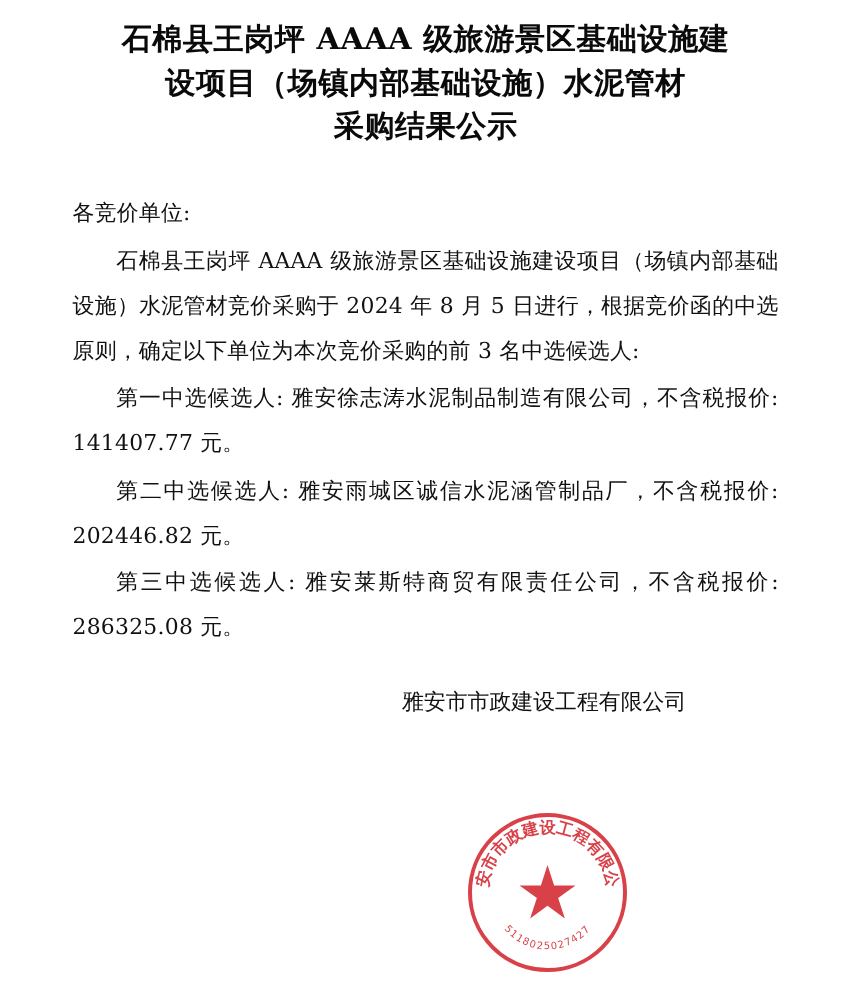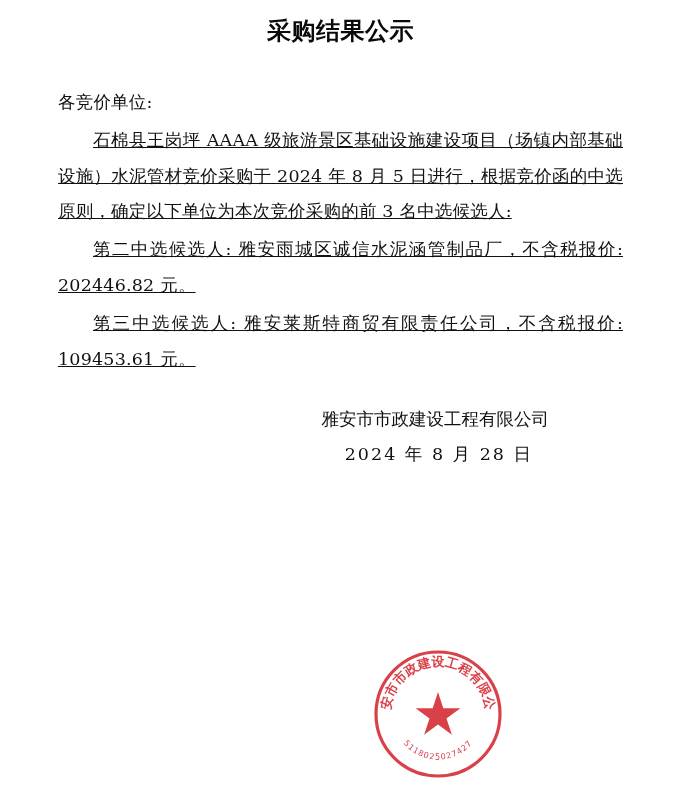--- a/index.html
+++ b/index.html
@@ -47,21 +47,20 @@
     color: #111111;
     letter-spacing: 0.2px;
   }
   .para {
     margin: 0 0 2px 0;
     text-align: justify;
     text-justify: inter-ideograph;
   }
   .para.indent {
     text-indent: 2em;
-    text-decoration: underline;
   }
   .para.noindent {
     text-indent: 0;
   }
   .sign-block {
     margin-top: 24px;
     font-size: 17.5px;
     line-height: 2.0;
     text-align: right;
     padding-right: 74px;
@@ -95,33 +94,35 @@
     font-size: 8px;
     letter-spacing: 1px;
   }
 </style>
 </head>
 <body>
 
 <div class="page">
 
   <div class="doc-title">
+    <span class="title-line l1">石棉县王岗坪 AAAA 级旅游景区基础设施建</span>
+    <span class="title-line l2">设项目（场镇内部基础设施）水泥管材</span>
     <span class="title-line l3">采购结果公示</span>
   </div>
 
   <div class="body-block">
     <p class="para noindent">各竞价单位:</p>
     <p class="para indent">石棉县王岗坪 AAAA 级旅游景区基础设施建设项目（场镇内部基础设施）水泥管材竞价采购于 2024 年 8 月 5 日进行，根据竞价函的中选原则，确定以下单位为本次竞价采购的前 3 名中选候选人:</p>
+    <p class="para indent">第一中选候选人: 雅安徐志涛水泥制品制造有限公司，不含税报价: 141407.77 元。</p>
     <p class="para indent">第二中选候选人: 雅安雨城区诚信水泥涵管制品厂，不含税报价: 202446.82 元。</p>
-    <p class="para indent">第三中选候选人: 雅安莱斯特商贸有限责任公司，不含税报价: 109453.61 元。</p>
+    <p class="para indent">第三中选候选人: 雅安莱斯特商贸有限责任公司，不含税报价: 286325.08 元。</p>
   </div>
 
   <div class="sign-block">
     <span class="sign-line">雅安市市政建设工程有限公司</span>
-    <span class="sign-date">2024 年 8 月 28 日</span>
   </div>
 
   <div class="seal">
     <svg width="132" height="132" viewBox="0 0 132 132" xmlns="http://www.w3.org/2000/svg">
       <g opacity="0.85">
         <circle cx="66" cy="66" r="62" fill="none" stroke="#d3202a" stroke-width="3.2"></circle>
         <path id="sealArcTop" d="M 66,66 m -48,0 a 48,48 0 1 1 96,0" fill="none" stroke="none"></path>
         <text class="seal-text">
           <textPath href="#sealArcTop" startOffset="50%" text-anchor="middle">雅安市市政建设工程有限公司</textPath>
         </text>

